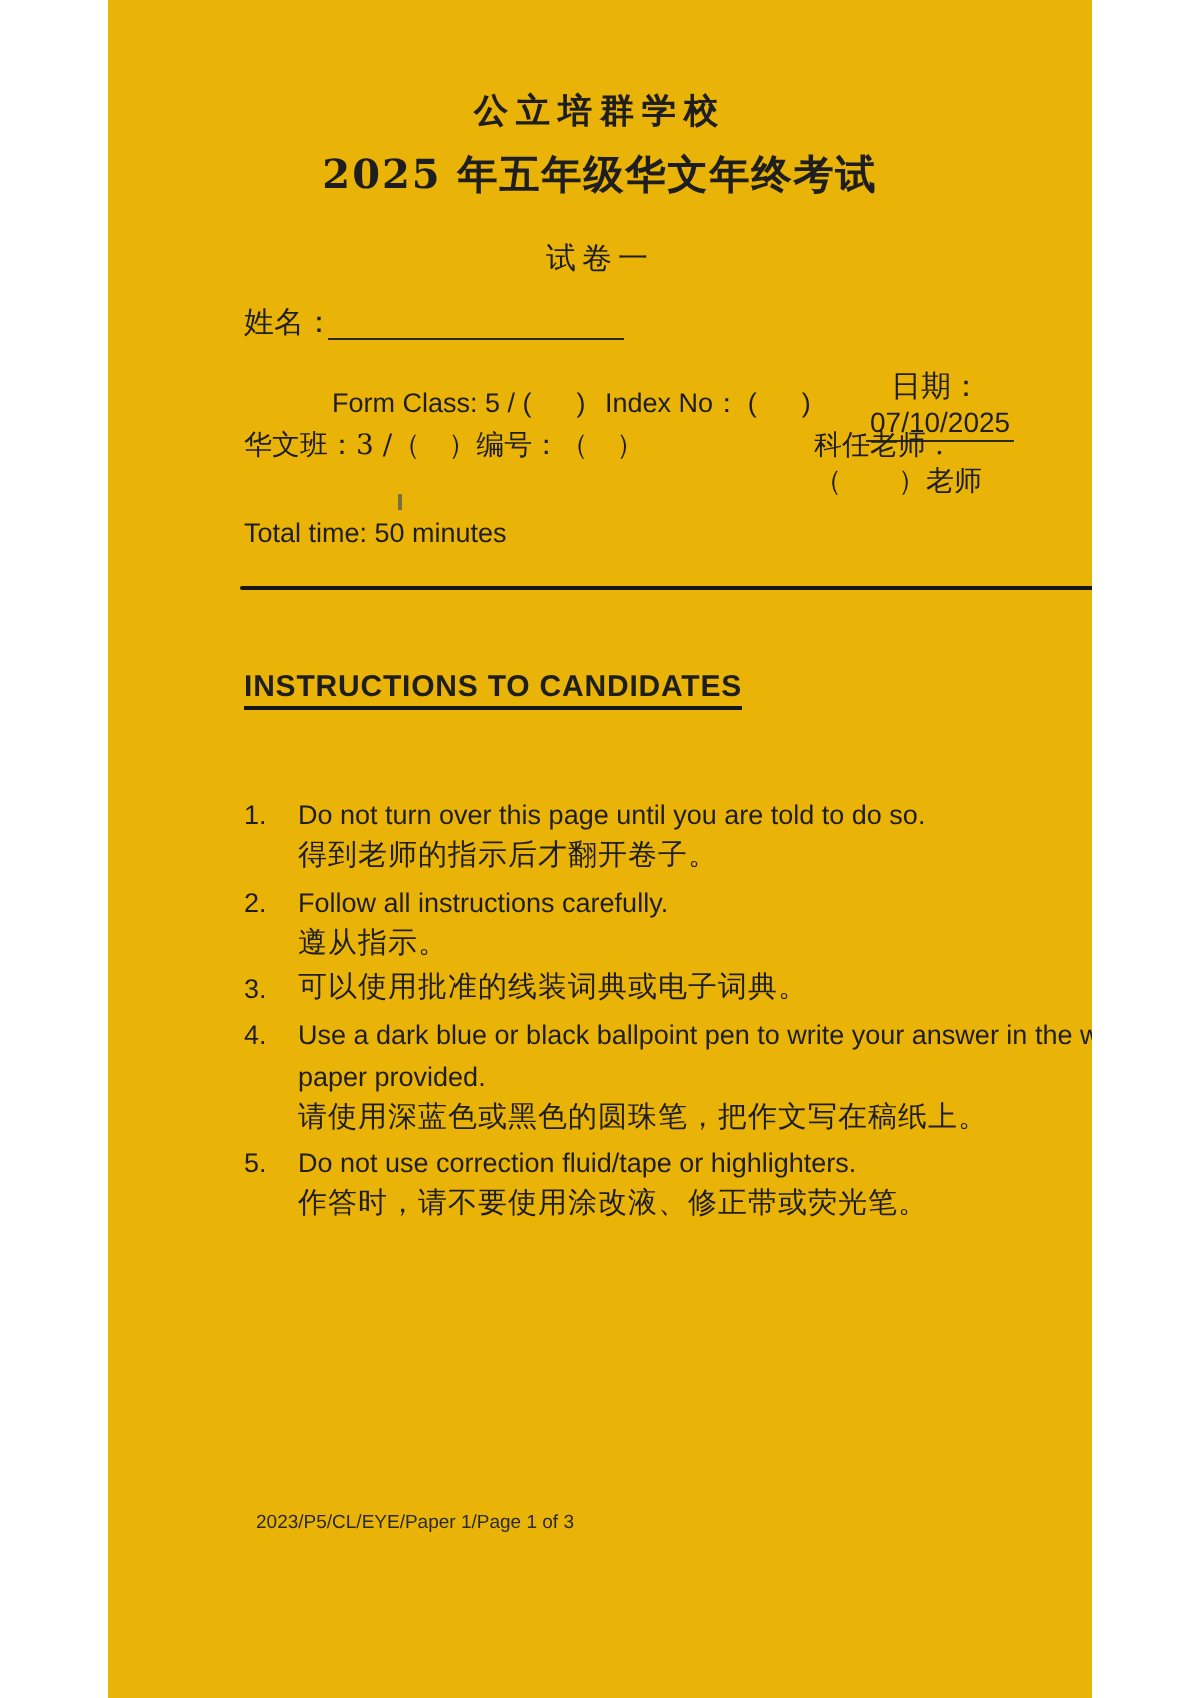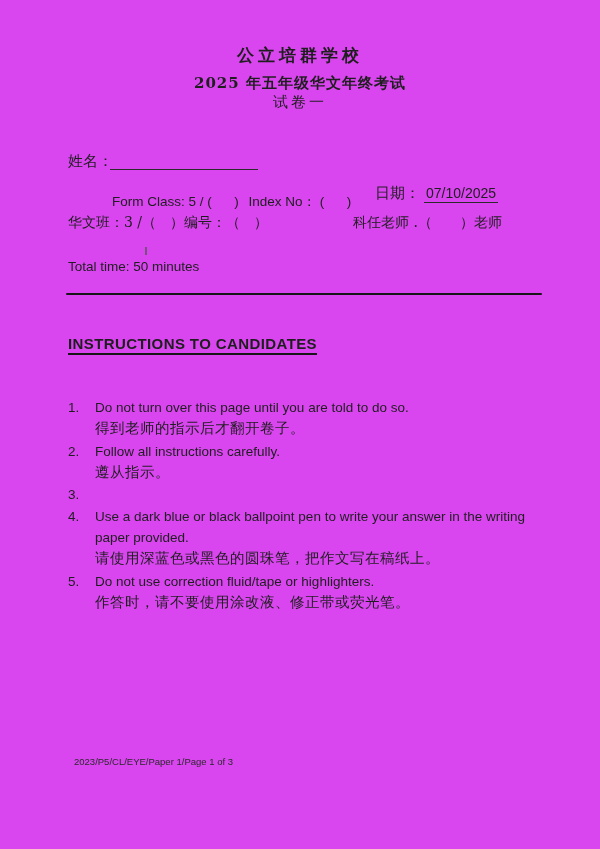--- a/index.html
+++ b/index.html
@@ -2,24 +2,24 @@
 <html><head>
 <meta charset="utf-8">
 <style>
   html, body {
     margin: 0;
     padding: 0;
     background: #ffffff;
   }
   .page {
     position: relative;
-    width: 600px;
+    width: 492px;
     height: 849px;
     margin: 0 auto;
-    background: #d946ef;
+    background: #eab308;
     color: #1e1e1e;
     overflow: hidden;
   }
   .en {
     font-family: "Liberation Sans", sans-serif;
   }
   .zh {
     font-family: "DejaVu Serif", "Liberation Serif", serif;
   }
   .pre {
@@ -34,24 +34,24 @@
     width: 100%;
     text-align: center;
   }
   .school-name {
     font-size: 17px;
     letter-spacing: 4px;
     font-weight: 600;
     margin-bottom: 7px;
   }
   .exam-title {
-    font-size: 15px;
+    font-size: 20px;
     font-weight: 600;
     letter-spacing: 1px;
-    margin-bottom: 0;
+    margin-bottom: 19px;
   }
   .paper-number {
     font-size: 15px;
     letter-spacing: 3px;
   }
 
   
   .name-row {
     position: absolute;
     top: 152px;
@@ -223,20 +223,21 @@
       <li class="instruction-item">
         <span class="item-num en">2.</span>
         <span class="item-text">
           <span class="item-en en">Follow all instructions carefully.</span>
           <span class="item-zh zh">遵从指示。</span>
         </span>
       </li>
       <li class="instruction-item">
         <span class="item-num en">3.</span>
         <span class="item-text">
+          <span class="item-zh zh">可以使用批准的线装词典或电子词典。</span>
         </span>
       </li>
       <li class="instruction-item">
         <span class="item-num en">4.</span>
         <span class="item-text">
           <span class="item-en en">Use a dark blue or black ballpoint pen to write your answer in the writing paper provided.</span>
           <span class="item-zh zh">请使用深蓝色或黑色的圆珠笔，把作文写在稿纸上。</span>
         </span>
       </li>
       <li class="instruction-item">

